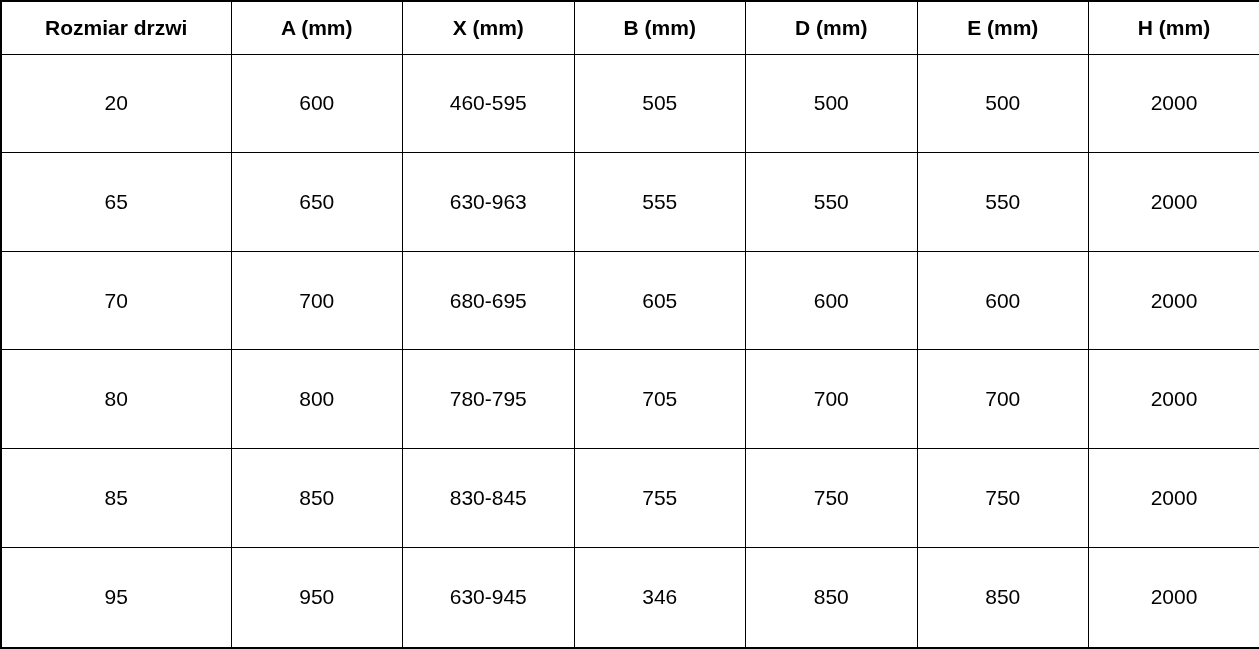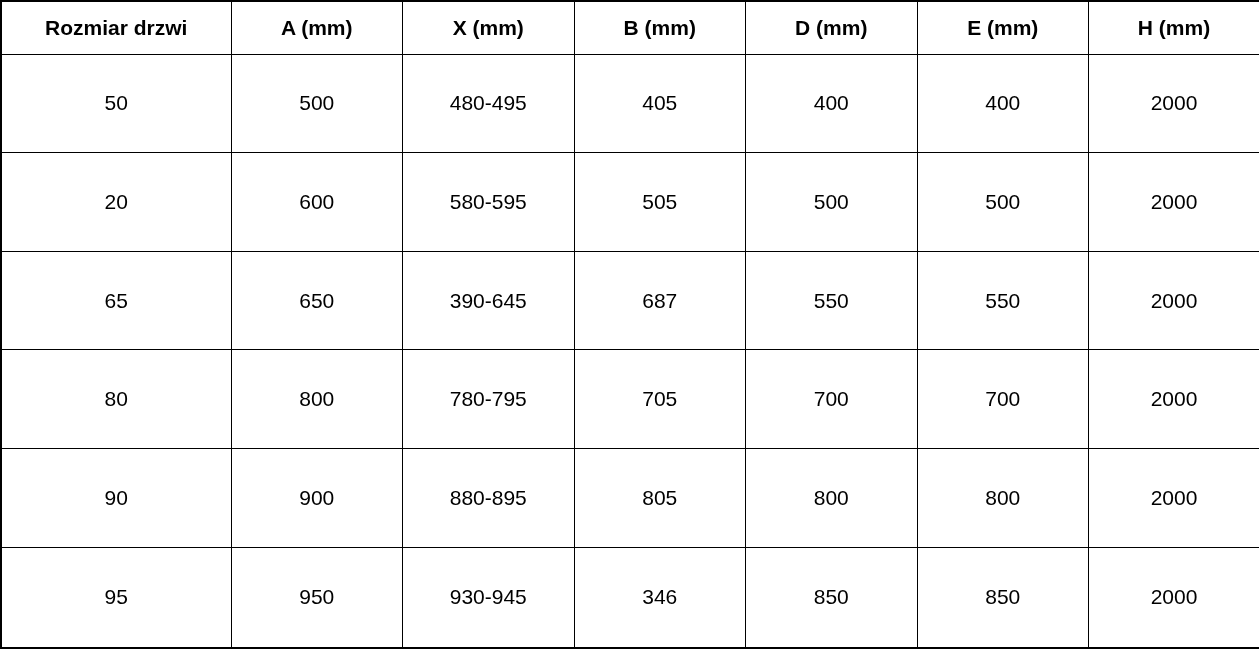--- a/index.html
+++ b/index.html
@@ -57,67 +57,67 @@
         <th>A (mm)</th>
         <th>X (mm)</th>
         <th>B (mm)</th>
         <th>D (mm)</th>
         <th>E (mm)</th>
         <th>H (mm)</th>
       </tr>
   </thead>
   <tbody>
       <tr>
-        <td>50</td>
-        <td>500</td>
-        <td>480-495</td>
-        <td>405</td>
-        <td>400</td>
-        <td>400</td>
-        <td>2000</td>
-      </tr>
-      <tr>
         <td>20</td>
         <td>600</td>
-        <td>580-595</td>
+        <td>460-595</td>
         <td>505</td>
         <td>500</td>
         <td>500</td>
         <td>2000</td>
       </tr>
       <tr>
         <td>65</td>
         <td>650</td>
-        <td>390-645</td>
-        <td>687</td>
+        <td>630-963</td>
+        <td>555</td>
         <td>550</td>
         <td>550</td>
+        <td>2000</td>
+      </tr>
+      <tr>
+        <td>70</td>
+        <td>700</td>
+        <td>680-695</td>
+        <td>605</td>
+        <td>600</td>
+        <td>600</td>
         <td>2000</td>
       </tr>
       <tr>
         <td>80</td>
         <td>800</td>
         <td>780-795</td>
         <td>705</td>
         <td>700</td>
         <td>700</td>
         <td>2000</td>
       </tr>
       <tr>
-        <td>90</td>
-        <td>900</td>
-        <td>880-895</td>
-        <td>805</td>
-        <td>800</td>
-        <td>800</td>
+        <td>85</td>
+        <td>850</td>
+        <td>830-845</td>
+        <td>755</td>
+        <td>750</td>
+        <td>750</td>
         <td>2000</td>
       </tr>
       <tr>
         <td>95</td>
         <td>950</td>
-        <td>930-945</td>
+        <td>630-945</td>
         <td>346</td>
         <td>850</td>
         <td>850</td>
         <td>2000</td>
       </tr>
     </tbody>
 </table>
 
 </body></html>

